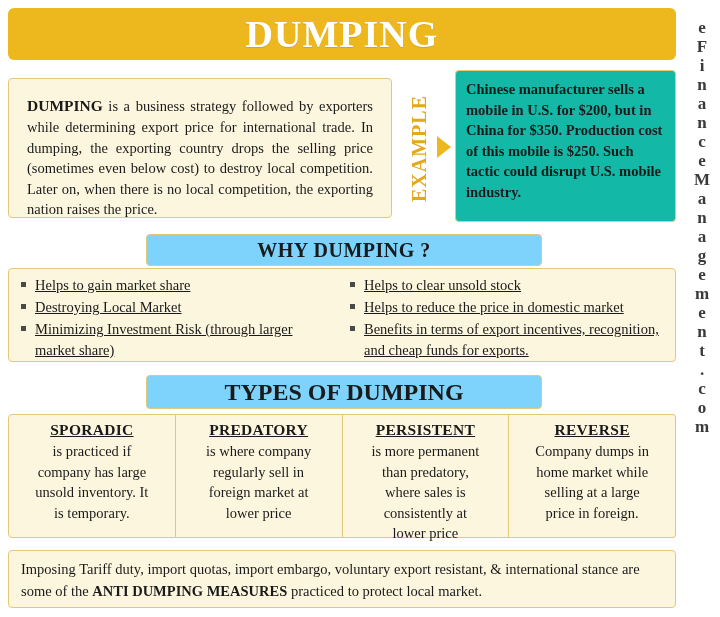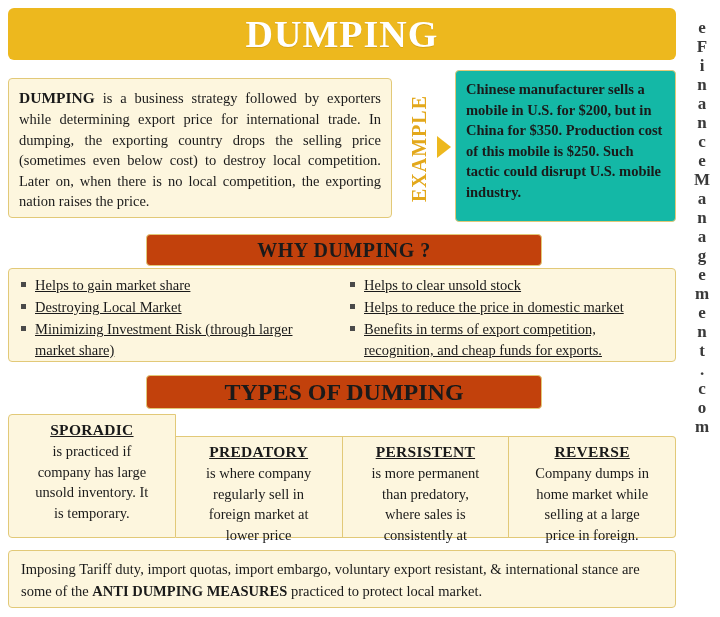--- a/index.html
+++ b/index.html
@@ -73,21 +73,21 @@
     top: 78px;
     width: 384px;
     height: 140px;
     background: #fdf6de;
     border: 1px solid #e2c978;
     border-radius: 4px;
     padding: 8px 10px;
     box-sizing: border-box;
   }
   .def-box p {
-    margin: 0;
+    margin: 8px;
     font-size: 14.5px;
     line-height: 1.42;
     text-align: justify;
   }
   .def-box .kw {
     font-weight: bold;
     font-size: 15.5px;
   }
 
   .example-box {
@@ -134,21 +134,21 @@
   .example-text-box p {
     margin: 0;
     font-size: 14.5px;
     font-weight: bold;
     line-height: 1.42;
   }
 
   
   .section-head {
     position: absolute;
-    background: #c2410c;
+    background: #7dd3fc;
     border: 1px solid #e2c978;
     border-radius: 4px;
     display: flex;
     align-items: center;
     justify-content: center;
     font-weight: bold;
   }
   .why-head {
     left: 146px;
     top: 234px;
@@ -218,21 +218,20 @@
   .type-card {
     flex: 1;
     background: #fdf6de;
     border: 1px solid #e2c978;
     box-sizing: border-box;
     padding: 6px 24px;
     text-align: center;
   }
   .type-card + .type-card {
     border-left: none;
-    margin-top: 22px;
   }
   .type-card:first-child { border-radius: 4px 0 0 4px; }
   .type-card:last-child { border-radius: 0 4px 4px 0; }
   .type-title {
     font-size: 15.5px;
     font-weight: bold;
     text-decoration: underline;
     margin-bottom: 2px;
     letter-spacing: 0.3px;
   }
@@ -297,21 +296,21 @@
       <ul>
         <li>Helps to gain market share</li>
         <li>Destroying Local Market</li>
         <li>Minimizing Investment Risk (through larger market share)</li>
       </ul>
     </div>
     <div class="why-col">
       <ul>
         <li>Helps to clear unsold stock</li>
         <li>Helps to reduce the price in domestic market</li>
-        <li>Benefits in terms of export competition, recognition, and cheap funds for exports.</li>
+        <li>Benefits in terms of export incentives, recognition, and cheap funds for exports.</li>
       </ul>
     </div>
   </div>
 
   <div class="section-head types-head">
     <span>TYPES OF DUMPING</span>
   </div>
   <div class="types-box">
     <div class="type-card">
       <div class="type-title">SPORADIC</div>

